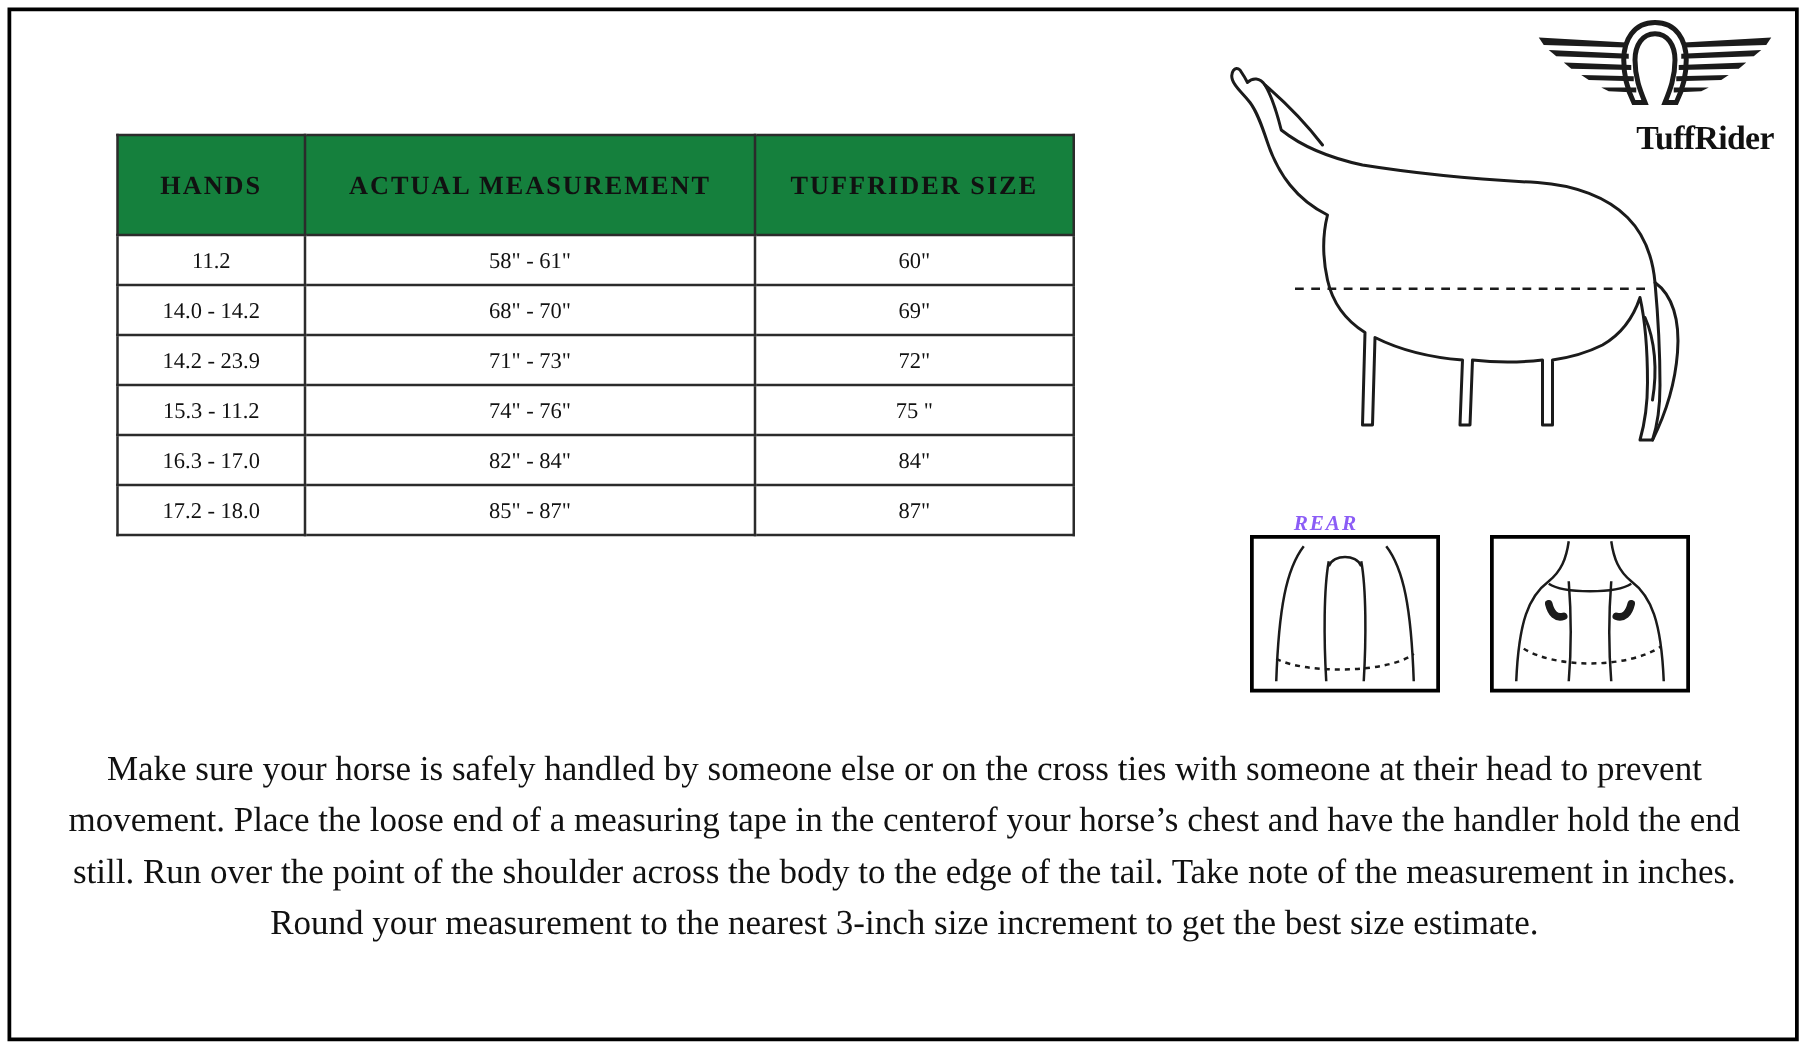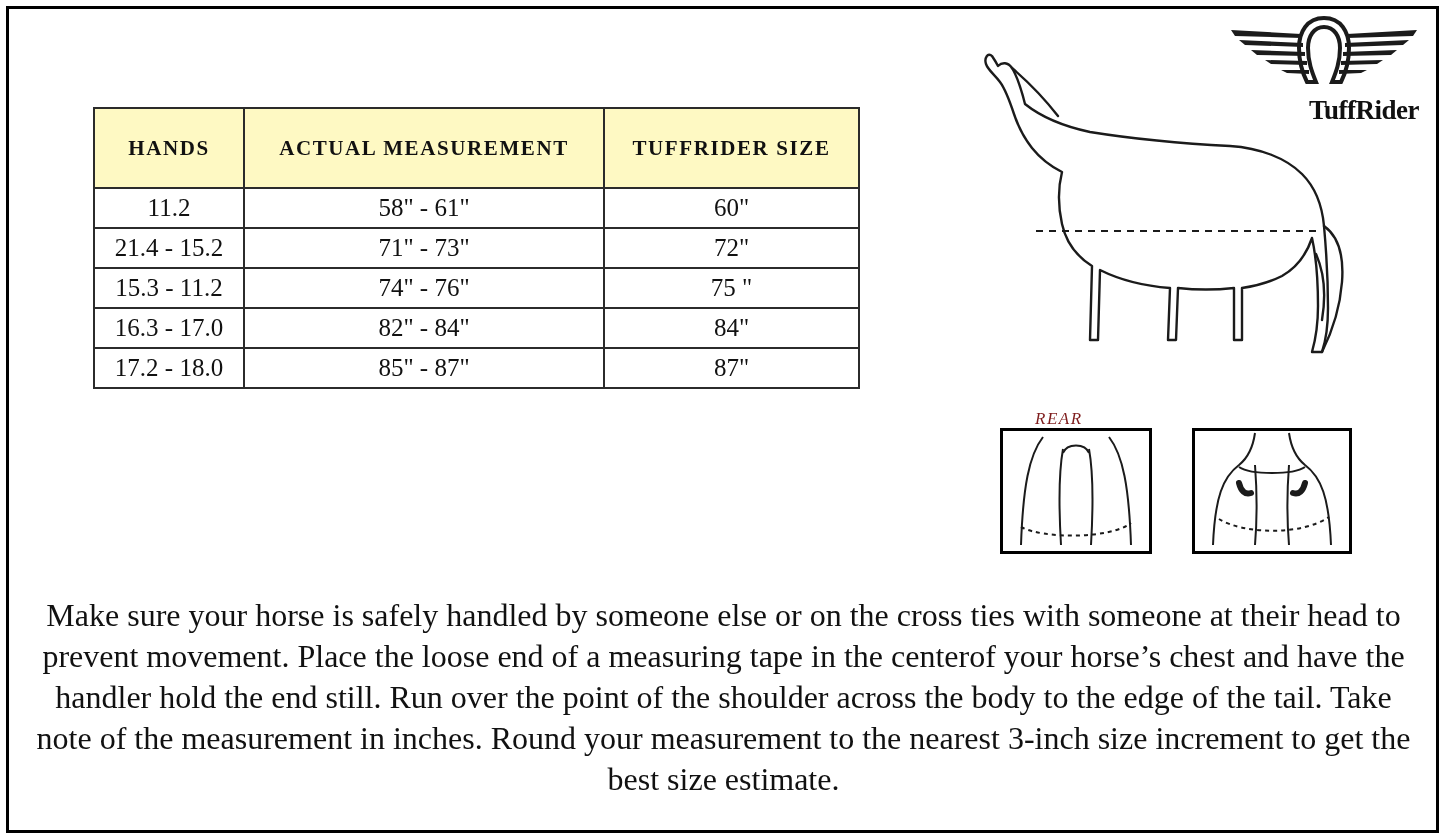--- a/index.html
+++ b/index.html
@@ -60,35 +60,35 @@
     left: 93px;
     top: 107px;
     width: 765px;
   }
   table.size-table {
     border-collapse: collapse;
     width: 765px;
     table-layout: fixed;
   }
   table.size-table th {
-    background: #fef9c3;
+    background: #15803d;
     border: 2px solid #2b2b2b;
     font-family: "Liberation Serif", serif;
     font-weight: bold;
     font-size: 21px;
     letter-spacing: 1.6px;
     color: #111;
     height: 76px;
     text-align: center;
     vertical-align: middle;
   }
   table.size-table td {
     border: 2px solid #2b2b2b;
     font-family: "Liberation Serif", serif;
-    font-size: 25px;
+    font-size: 18px;
     color: #111;
     height: 36px;
     text-align: center;
     vertical-align: middle;
     background: #fff;
   }
   col.c-hands { width: 150px; }
   col.c-actual { width: 360px; }
   col.c-size { width: 255px; }
 
@@ -97,24 +97,24 @@
     position: absolute;
     left: 930px;
     top: 40px;
     width: 430px;
     height: 360px;
   }
   .art-caption {
     position: absolute;
     font-family: "Liberation Serif", serif;
     font-style: italic;
-    font-weight: normal;
+    font-weight: bold;
     font-size: 17px;
     letter-spacing: 1.5px;
-    color: #7f1d1d;
+    color: #8b5cf6;
   }
   .cap-rear { left: 1035px; top: 409px; }
   .cap-chest { left: 1237px; top: 424px; }
   .box-rear {
     position: absolute;
     left: 1000px;
     top: 428px;
     width: 152px;
     height: 126px;
     border: 3px solid #000;
@@ -134,21 +134,21 @@
   .box-rear svg, .box-chest svg { display: block; }
 
   
   .instructions {
     position: absolute;
     left: 36px;
     top: 595px;
     width: 1375px;
     text-align: center;
     font-family: "Liberation Serif", serif;
-    font-size: 32px;
+    font-size: 28px;
     line-height: 41px;
     color: #111;
   }
 </style>
 </head>
 <body>
 
 <div class="page">
   <div class="page-border"></div>
 
@@ -190,21 +190,26 @@
           <th>TUFFRIDER SIZE</th>
         </tr>
       </thead>
       <tbody>
         <tr>
           <td>11.2</td>
           <td>58" - 61"</td>
           <td>60"</td>
         </tr>
         <tr>
-          <td>21.4 - 15.2</td>
+          <td>14.0 - 14.2</td>
+          <td>68" - 70"</td>
+          <td>69"</td>
+        </tr>
+        <tr>
+          <td>14.2 - 23.9</td>
           <td>71" - 73"</td>
           <td>72"</td>
         </tr>
         <tr>
           <td>15.3 - 11.2</td>
           <td>74" - 76"</td>
           <td>75 "</td>
         </tr>
         <tr>
           <td>16.3 - 17.0</td>

